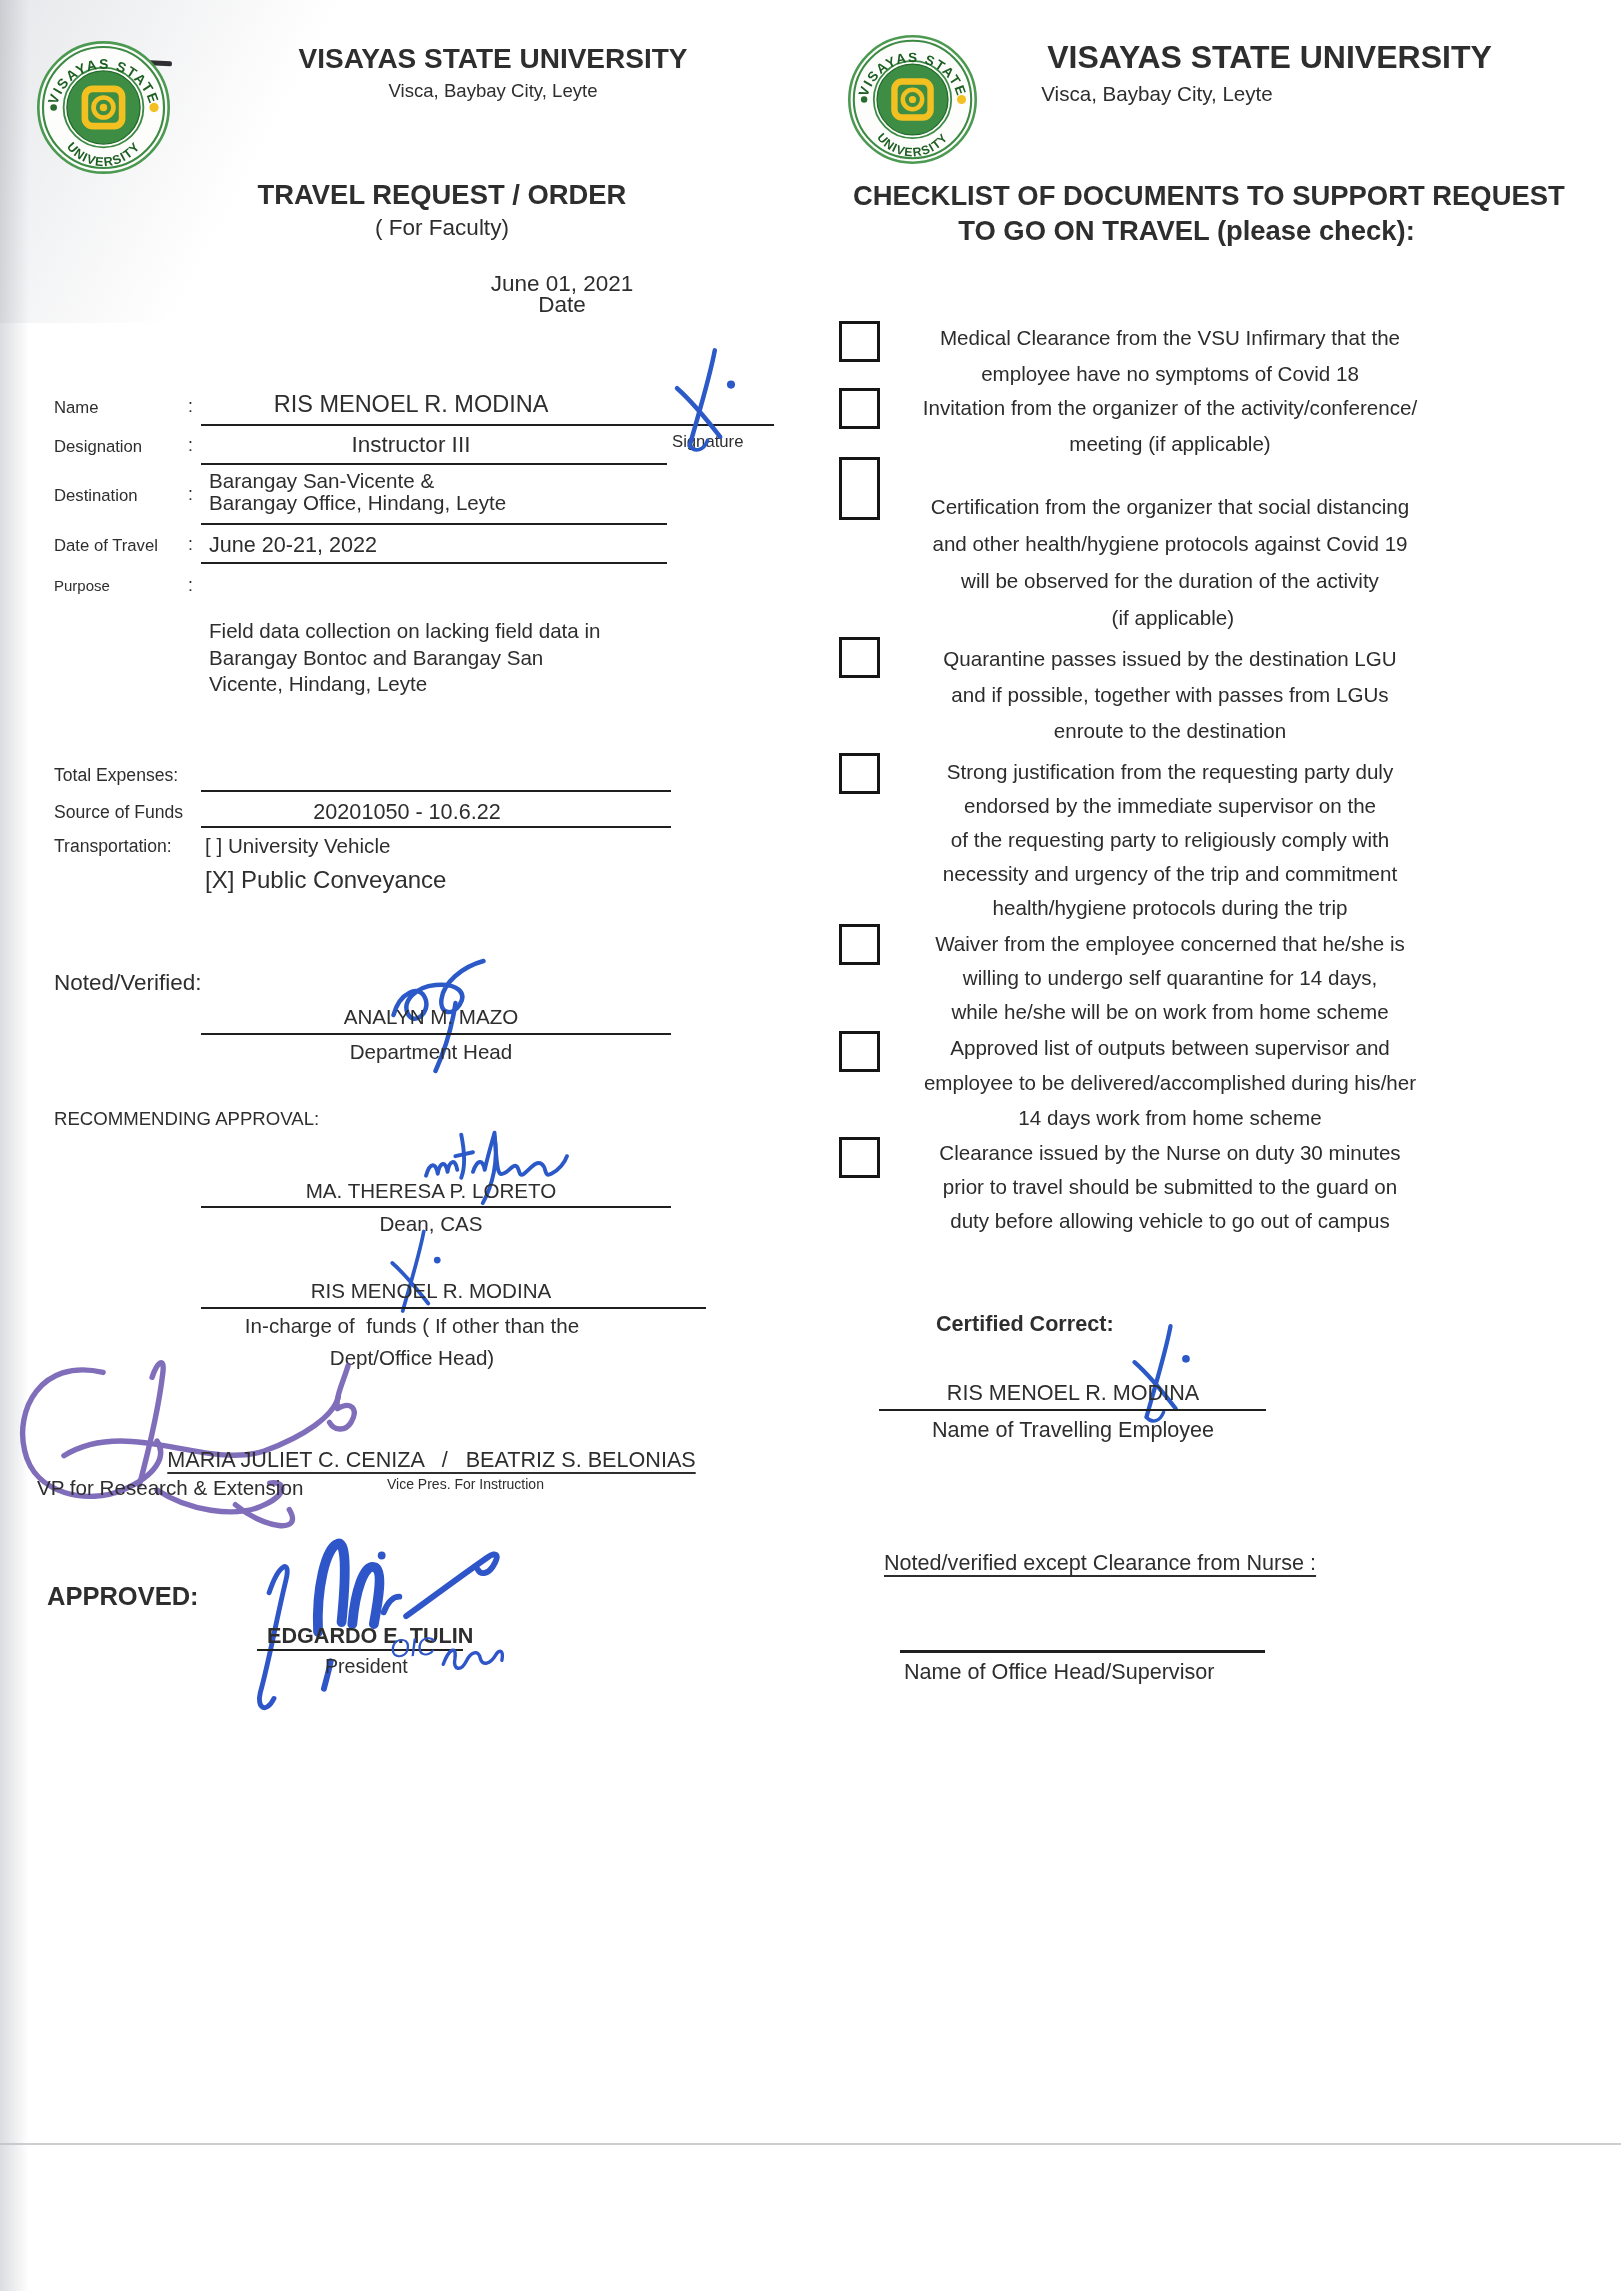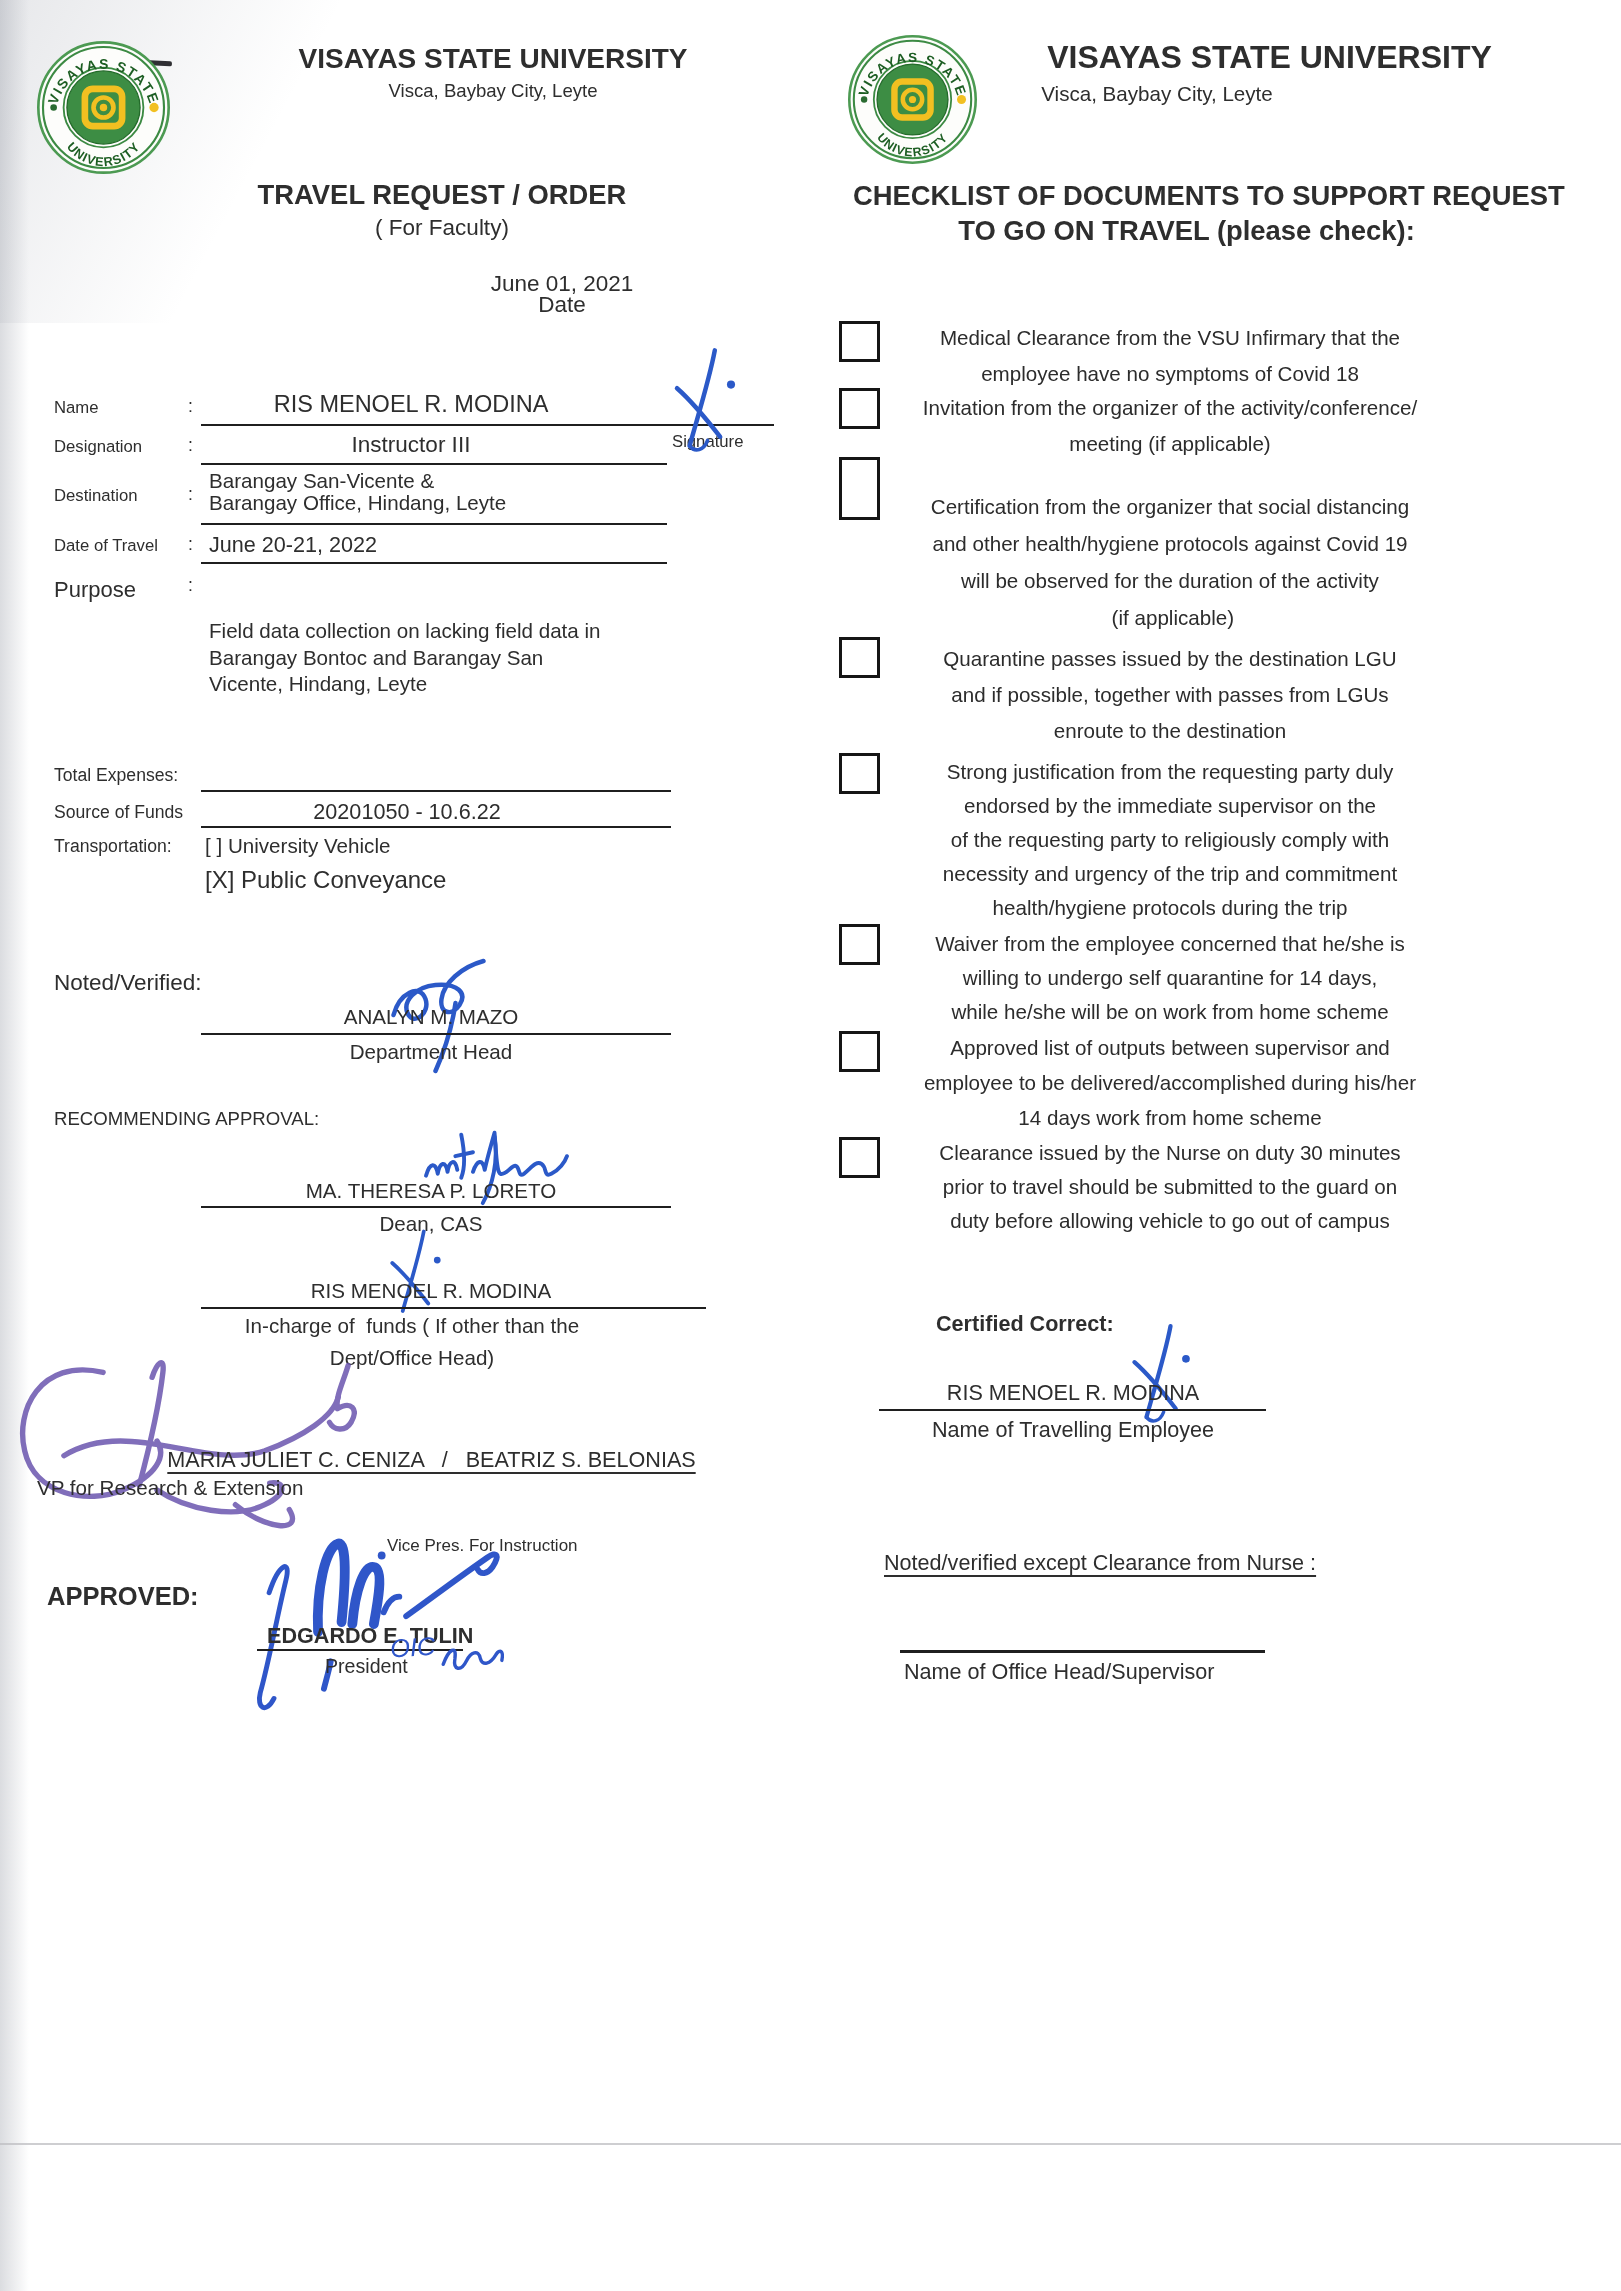--- a/index.html
+++ b/index.html
@@ -83,21 +83,21 @@
   <div class="t" style="left:188px;top:484px;font-size:17.6px">:</div>
   <div class="t" style="left:209px;top:469px;font-size:20.6px">Barangay San-Vicente &amp;</div>
   <div class="t" style="left:209px;top:491px;font-size:20.6px">Barangay Office, Hindang, Leyte</div>
   <div class="ln" style="left:201px;top:523px;width:466px"></div>
 
   <div class="t" style="left:54px;top:536px;font-size:16.7px">Date of Travel</div>
   <div class="t" style="left:188px;top:534px;font-size:17.6px">:</div>
   <div class="t" style="left:209px;top:532px;font-size:21.6px">June 20-21, 2022</div>
   <div class="ln" style="left:201px;top:562px;width:466px"></div>
 
-  <div class="t" style="left:54px;top:577px;font-size:22px">Purpose</div>
+  <div class="t" style="left:54px;top:577px;font-size:15px">Purpose</div>
   <div class="t" style="left:188px;top:575px;font-size:17.6px">:</div>
   <div class="t" style="left:209px;top:619px;font-size:20.6px">Field data collection on lacking field data in</div>
   <div class="t" style="left:209px;top:646px;font-size:20.6px">Barangay Bontoc and Barangay San</div>
   <div class="t" style="left:209px;top:672px;font-size:20.6px">Vicente, Hindang, Leyte</div>
 
   <div class="t" style="left:54px;top:765px;font-size:17.6px">Total Expenses:</div>
   <div class="ln" style="left:201px;top:790px;width:470px"></div>
   <div class="t" style="left:54px;top:802px;font-size:17.6px">Source of Funds</div>
   <div class="t c" style="left:162px;top:799px;width:490px;font-size:21.6px">20201050 - 10.6.22</div>
   <div class="ln" style="left:201px;top:826px;width:470px"></div>
@@ -148,21 +148,21 @@
       <path d="M55,120 C120,80 200,135 260,115 C300,100 330,80 335,60"></path>
       <path d="M345,28 C340,45 332,60 334,72 C348,64 356,72 348,86 C342,96 330,94 326,86"></path>
       <path d="M150,155 C180,175 230,185 260,170 C285,158 280,145 265,148"></path>
       <path d="M230,170 C260,195 300,200 285,175"></path>
       <path d="M145,40 C150,25 158,18 156,35 C152,70 140,120 132,150"></path>
     </g>
   </svg>
 
   <div class="t c pre ul2" style="left:118px;top:1447px;width:627px;font-size:21.6px">MARIA JULIET C. CENIZA   /   BEATRIZ S. BELONIAS</div>
   <div class="t" style="left:37px;top:1476px;font-size:20.6px">VP for Research &amp; Extension</div>
-  <div class="t" style="left:387px;top:1536px;font-size:17px">Vice Pres. For Instruction</div>
+  <div class="t" style="left:387px;top:1476px;font-size:14px">Vice Pres. For Instruction</div>
 
   <div class="t b" style="left:47px;top:1582px;font-size:25.5px">APPROVED:</div>
   <svg class="sig" style="left:225px;top:1534px" width="284" height="186" viewBox="0 0 290 190">
     <g fill="none" stroke="#2f56c9" stroke-linecap="round" stroke-linejoin="round">
       <path d="M45,60 C55,30 68,24 62,48 C54,80 45,130 36,162 C32,178 42,184 50,168" stroke-width="5"></path>
       <path d="M95,100 C93,55 103,14 115,10 C125,6 123,50 119,90" stroke-width="10"></path>
       <path d="M130,92 C133,58 142,30 153,34 C162,38 156,70 152,92" stroke-width="10"></path>
       <path d="M162,80 C166,70 172,64 178,64" stroke-width="6"></path>
       <circle cx="160" cy="22" r="4" fill="#2f56c9" stroke="none"></circle>
       <path d="M185,84 C215,62 245,40 268,24 C278,17 281,22 273,34 C268,41 261,42 258,36" stroke-width="6"></path>

